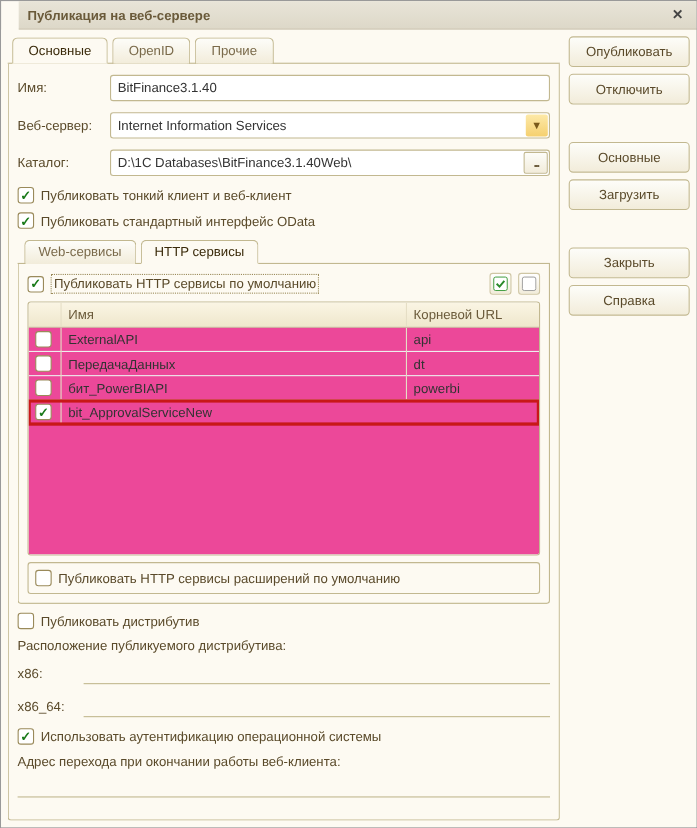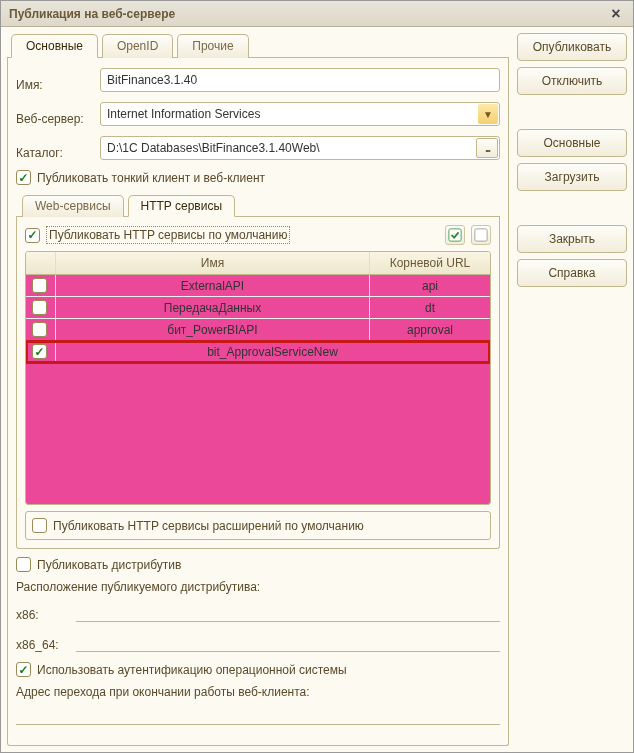--- a/index.html
+++ b/index.html
@@ -19,20 +19,21 @@
       border: 1px solid #999;
     }
     .titlebar {
       background: linear-gradient(#e8e4d8, #ddd8c8);
       border-bottom: 1px solid #b8b09a;
       display: flex;
       align-items: center;
       justify-content: space-between;
       padding: 4px 8px;
       height: 26px;
+      margin-left: 16px;
     }
     .titlebar-text {
       font-weight: bold;
       color: #6a5a3a;
     }
     .close-btn {
       font-size: 16px;
       font-weight: bold;
       cursor: pointer;
       color: #444;
@@ -95,21 +96,21 @@
     }
     .tab-body {
       border: 1px solid #c2b890;
       border-top: none;
       border-radius: 0 0 3px 3px;
       padding: 10px 8px;
       flex: 1;
       display:flex;
       flex-direction:column;
     }
-    .form-row { display:flex; align-items:flex-end; margin-bottom:10px; gap:6px; }
+    .form-row { display:flex; align-items:center; margin-bottom:10px; gap:6px; }
     .form-label { width: 78px; color:#5a4a2a; }
     .input, .select {
       flex: 1;
       border: 1px solid #c2b890;
       border-radius: 3px;
       padding: 4px 6px;
       background: #fff;
       color:#333;
       font-size:12px;
       height: 24px;
@@ -155,21 +156,21 @@
       cursor:pointer;
       position:relative; top:1px;
       font-size:12px;
     }
     .inner-tab.active { background:#fdfaf2; color:#3a2a0a; border-bottom:1px solid #fdfaf2; }
     .inner-body {
       border:1px solid #c2b890; border-top:none;
       border-radius:0 0 3px 3px;
       padding:8px;
       flex:1;
-      display:flex; flex-direction:column;text-align:center;
+      display:flex; flex-direction:column;
     }
     .toolbar-row { display:flex; align-items:center; justify-content:space-between; margin-bottom:6px; }
     .tb-icons { display:flex; gap:6px; }
     .tb-icon {
       width:20px; height:20px;
       border:1px solid #cfc6a4;
       border-radius:3px;
       background:linear-gradient(#fff,#f2ecda);
       cursor:pointer;
       display:flex; align-items:center; justify-content:center;
@@ -250,20 +251,24 @@
             <input class="input" style="padding-right: 26px;" value="D:\1C Databases\BitFinance3.1.40Web\">
             <div class="browse-btn">...</div>
           </div>
         </div>
 
         <div class="check-row">
           <div class="check checked"></div>
           <span>Публиковать тонкий клиент и веб-клиент</span>
         </div>
 
+        <div class="check-row">
+          <div class="check checked"></div>
+          <span>Публиковать стандартный интерфейс OData</span>
+        </div>
 
         <div class="inner-tabs">
           <div class="inner-tab">Web-сервисы</div>
           <div class="inner-tab active">HTTP сервисы</div>
         </div>
 
         <div class="inner-body">
 
           <div class="toolbar-row">
             <div class="check-row" style="margin-bottom:0;">
@@ -304,21 +309,21 @@
                     <div class="check"></div>
                   </div>
                 <div class="td col-name">ПередачаДанных</div>
                 <div class="td col-url">dt</div>
               </div>
               <div class="tr">
                 <div class="td col-chk">
                     <div class="check"></div>
                   </div>
                 <div class="td col-name">бит_PowerBIAPI</div>
-                <div class="td col-url">approval</div>
+                <div class="td col-url">powerbi</div>
               </div>
               <div class="tr highlight">
                 <div class="td col-chk">
                     <div class="check checked"></div>
                   </div>
                 <div class="td col-name">bit_ApprovalServiceNew</div>
               </div>
             </div>
           </div>
 

